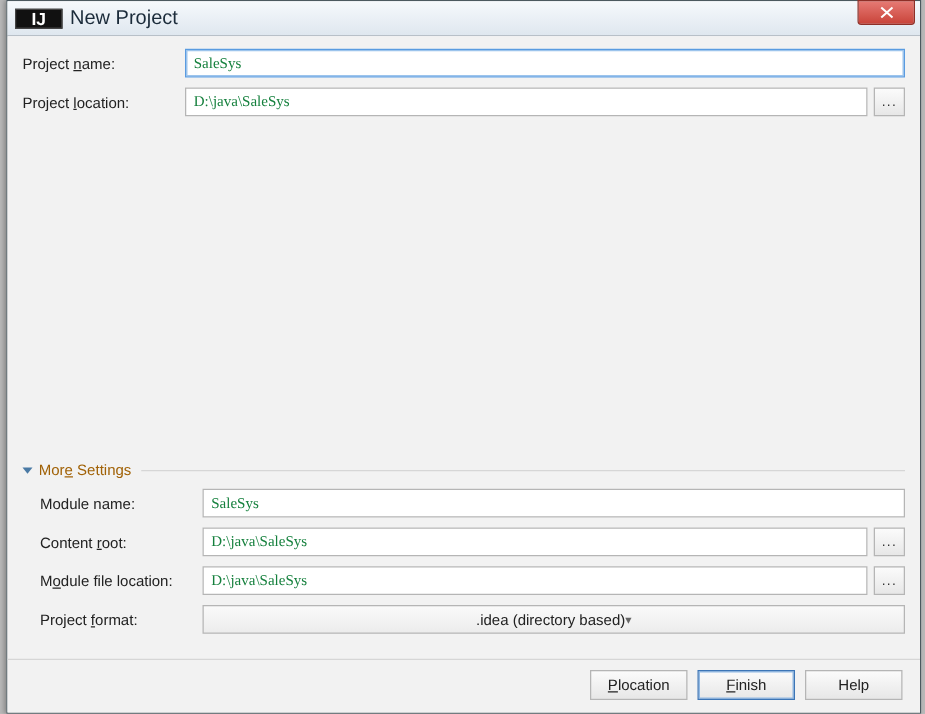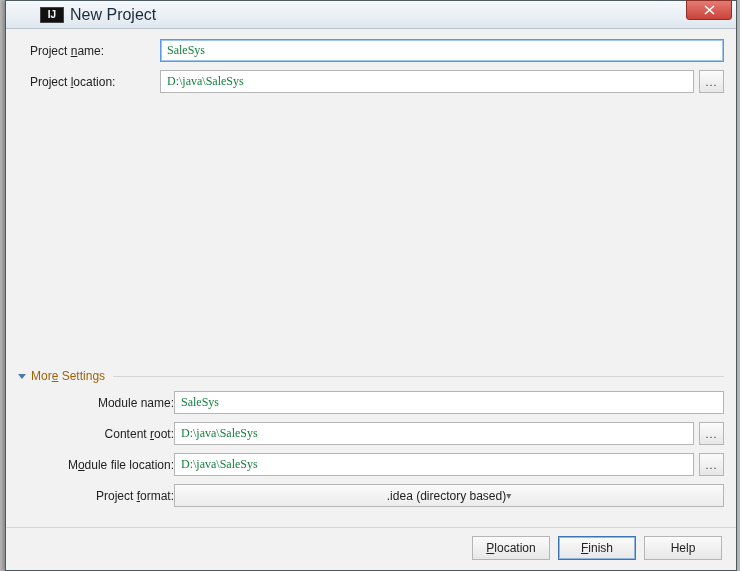--- a/index.html
+++ b/index.html
@@ -22,30 +22,29 @@
   .titlebar {
     height: 28px;
     background: linear-gradient(#f6f9fc, #dfe7ef);
     border-bottom: 1px solid #b8c0c8;
     display: flex;
     align-items: center;
     padding-left: 6px;
     position: relative;
   }
   .titlebar .app-icon {
-    width: 24px; height: 16px;
+    width: 38px; height: 16px;
     background: #111;
     display: inline-flex;
     align-items: center; justify-content: center;
     color: #fff;
     font-weight: bold;
-    font-size: 10px;
+    font-size: 14px;
     margin-right: 6px;
     border: 1px solid #444;
-    margin-left: 28px;
   }
   .titlebar .title {
     color: #1b2b3a;
     font-size: 16px;
   }
   .titlebar .close-btn {
     position: absolute;
     right: 4px; top: -1px;
     width: 46px; height: 20px;
     background: linear-gradient(#e67a74, #c9443a);
@@ -64,21 +63,20 @@
     top: 28px; bottom: 0;
     background: #f2f2f2;
     padding: 10px 12px 8px 12px;
     display: flex;
     flex-direction: column;
   }
   .row {
     display: flex;
     align-items: center;
     margin-bottom: 8px;
-    margin-left: 12px;
   }
   .row label {
     width: 130px;
     color: #222;
   }
   .underline { text-decoration: underline; }
   .text-input {
     flex: 1;
     height: 23px;
     border: 1px solid #b5b5b5;
@@ -163,21 +161,21 @@
     display: flex;
     align-items: center; justify-content: center;
     color: #222;
     cursor: pointer;
     font-size: 12px;
   }
   .btn.default {
     border: 1px solid #3c75b6;
     box-shadow: 0 0 0 1px #8fb8e4 inset;
   }
-  .narrow-col .row label { width: 130px; text-align: right; }
+  .narrow-col .row label { width: 130px; }
 </style>
 </head>
 <body>
 
 <div class="outer-frame">
 
   <div class="titlebar">
     <span class="app-icon">IJ</span>
     <span class="title">New Project</span>
     <div class="close-btn">

